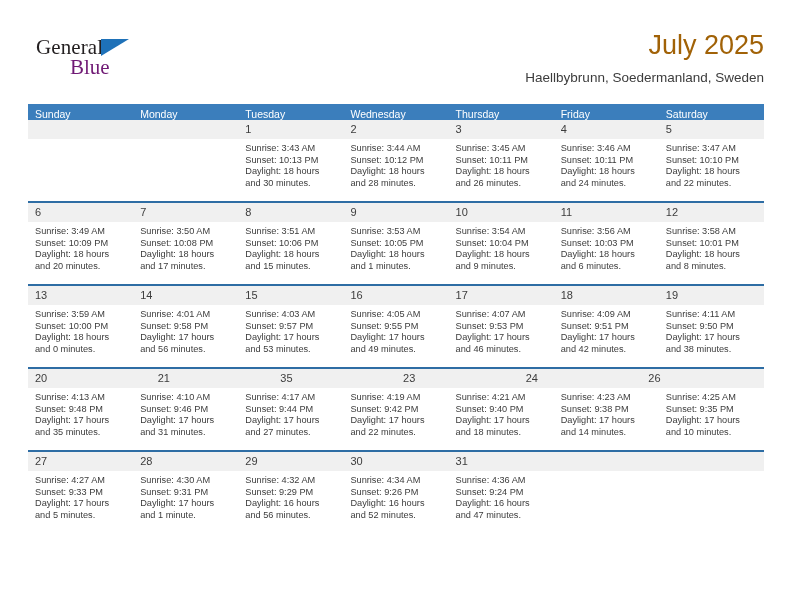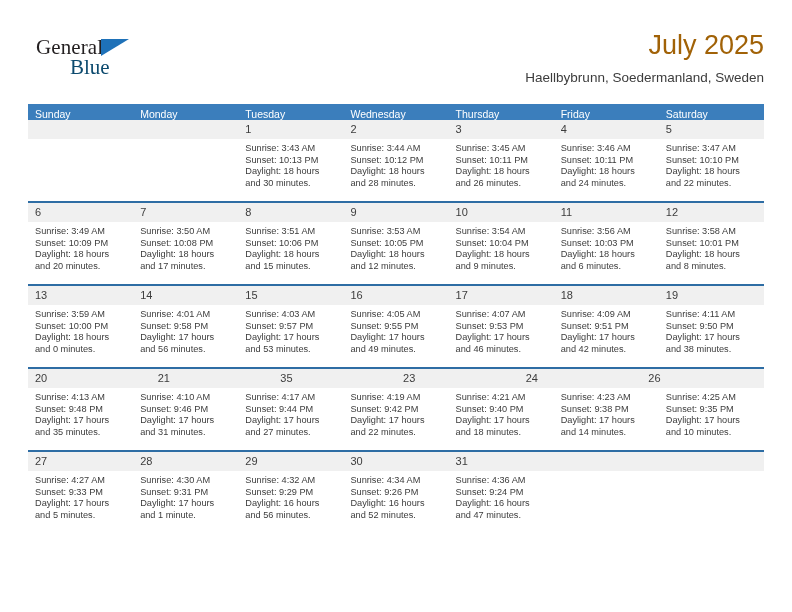--- a/index.html
+++ b/index.html
@@ -51,21 +51,21 @@
     width: 0;
     height: 0;
     border-left: 28px solid #1e71b8;
     border-bottom: 17px solid transparent;
   }
   .logo-blue {
     position: absolute;
     left: 34px;
     top: 20px;
     font-size: 21px;
-    color: #0c4a6e;
+    color: #701a75;
     line-height: 22px;
   }
 
   .title-block {
     position: absolute;
     right: 0;
     top: 0;
     text-align: right;
   }
   .cal-title {
@@ -255,21 +255,21 @@
             <div class="detail-cell">
               <div>Sunrise: 3:51 AM</div>
               <div>Sunset: 10:06 PM</div>
               <div>Daylight: 18 hours</div>
               <div>and 15 minutes.</div>
             </div>
             <div class="detail-cell">
               <div>Sunrise: 3:53 AM</div>
               <div>Sunset: 10:05 PM</div>
               <div>Daylight: 18 hours</div>
-              <div>and 12 minutes.</div>
+              <div>and 1 minutes.</div>
             </div>
             <div class="detail-cell">
               <div>Sunrise: 3:54 AM</div>
               <div>Sunset: 10:04 PM</div>
               <div>Daylight: 18 hours</div>
               <div>and 9 minutes.</div>
             </div>
             <div class="detail-cell">
               <div>Sunrise: 3:56 AM</div>
               <div>Sunset: 10:03 PM</div>

